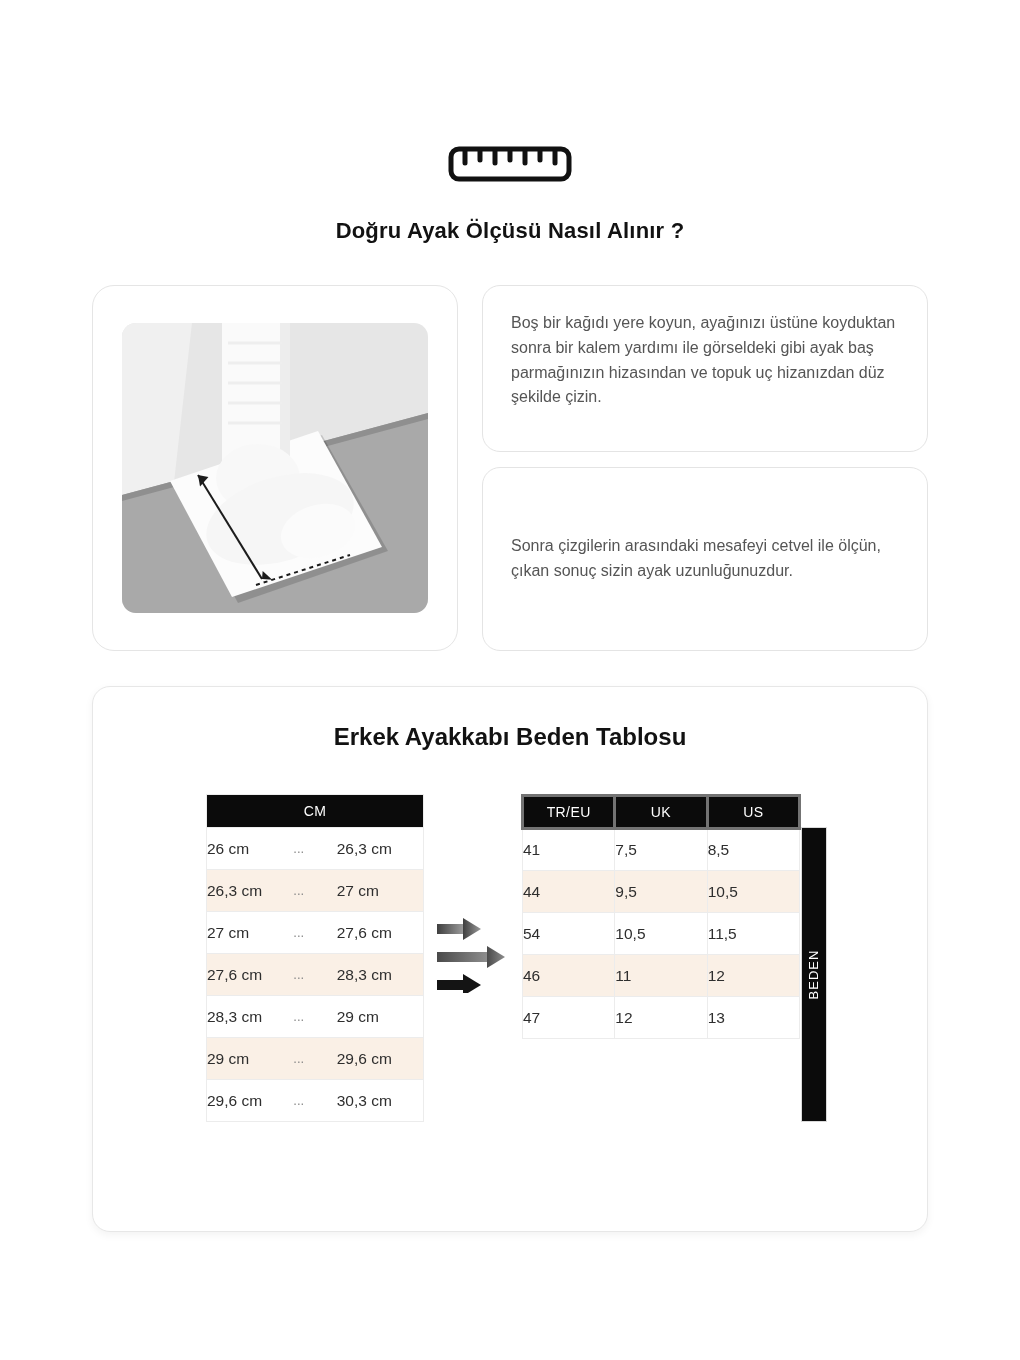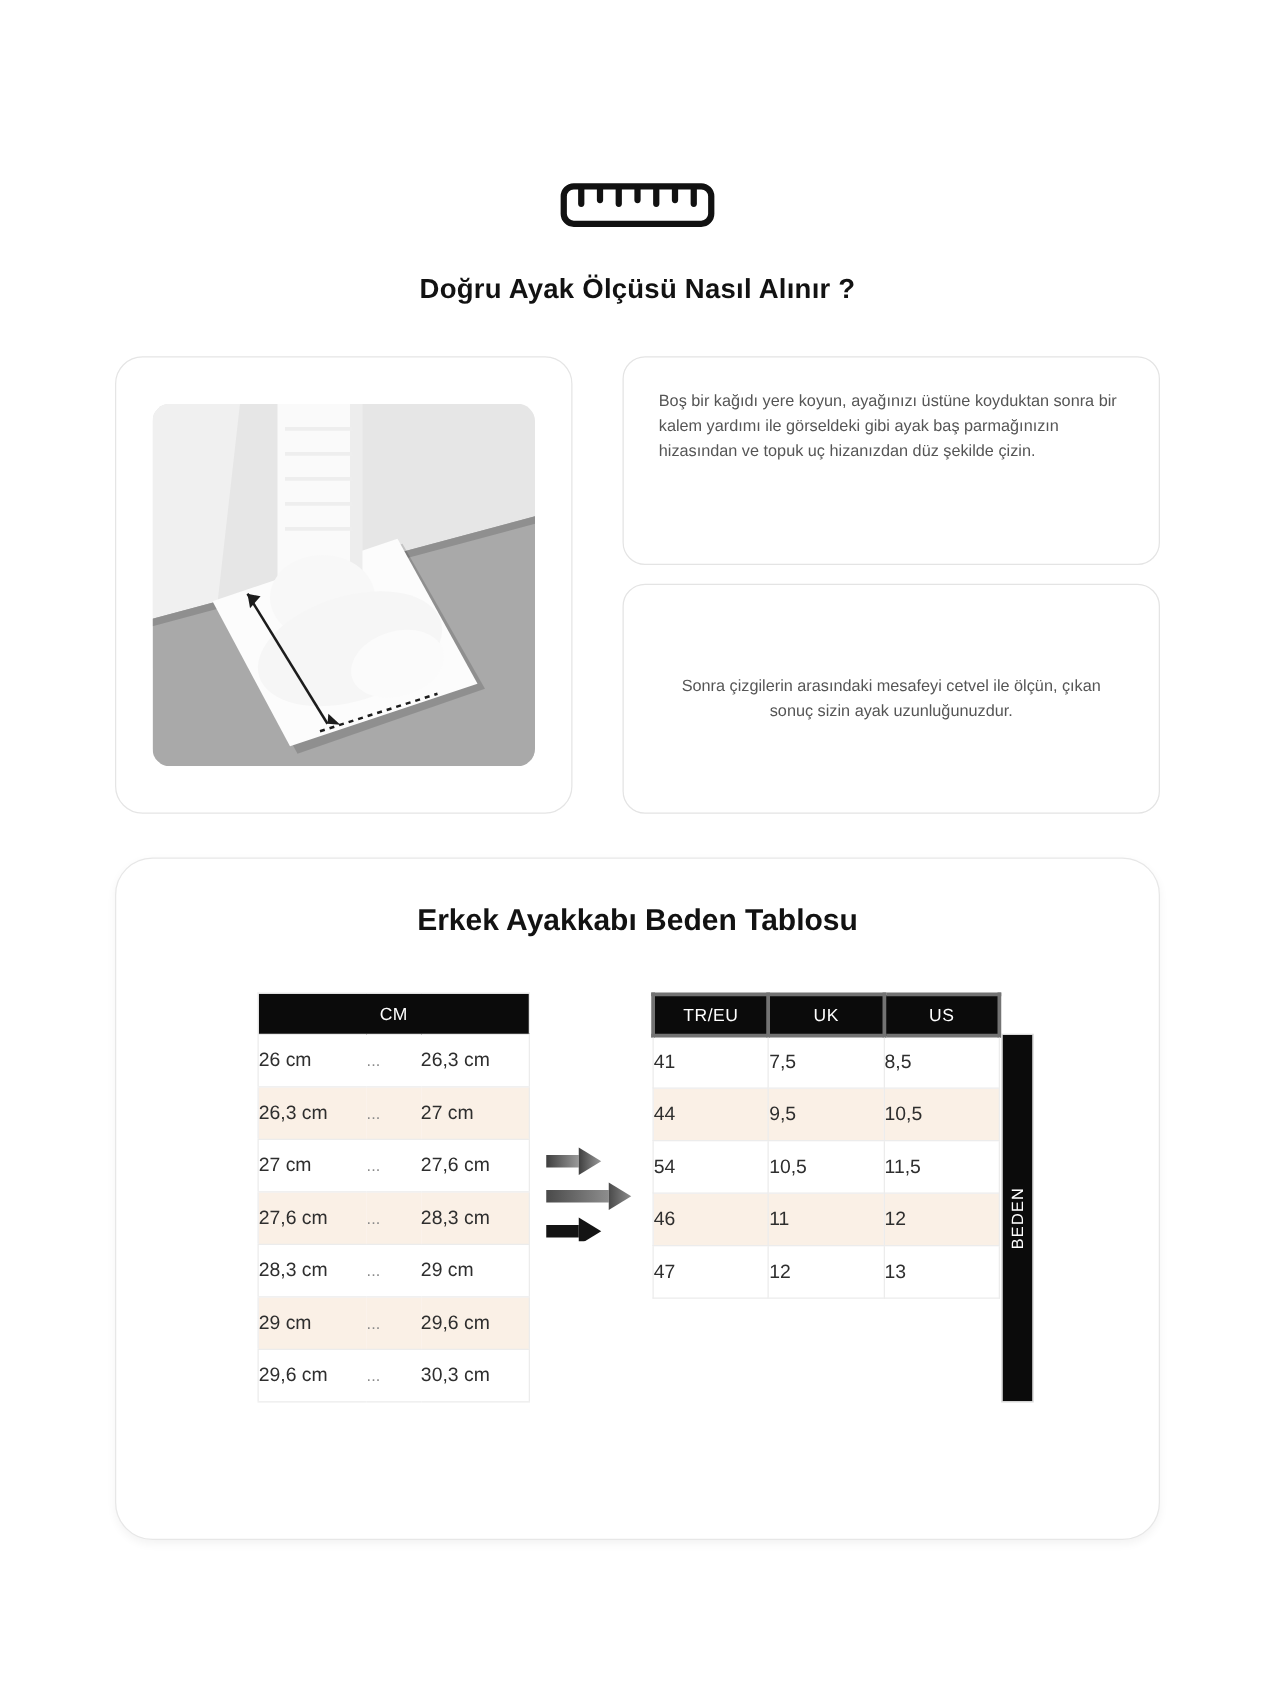--- a/index.html
+++ b/index.html
@@ -23,31 +23,30 @@
   .photo-card {
     width: 366px; height: 366px; flex: 0 0 366px;
     border: 1px solid #e5e5e5; border-radius: 22px; background: #fff;
     display: flex; align-items: center; justify-content: center;
   }
   .photo-frame { width: 306px; height: 290px; border-radius: 14px; overflow: hidden; }
   .text-col { flex: 1; display: flex; flex-direction: column; gap: 15px; }
   .info-box {
     border: 1px solid #e4e4e4; border-radius: 18px;
     padding: 25px 28px; color: #555;
-    font-size: 13px; line-height: 1.55;
+    font-size: 16px; line-height: 1.55;
     background: #fff;
-    margin-left: 16px;
   }
   .info-box.first { height: 167px; }
-  .info-box.second { flex: 1; display: flex; align-items: center; text-align: center; }
+  .info-box.second { flex: 1; display: flex; align-items: center; }
 
   
   .size-card {
     position: absolute; top: 686px; left: 92px; width: 836px; height: 546px;
-    background: #fff; border: 1px solid #e7e7e7; border-radius: 30px;
+    background: #fff; border: 1px solid #e7e7e7; border-radius: 18px;
     box-shadow: 0 3px 8px rgba(0,0,0,0.05);
   }
   .size-title {
     margin-top: 36px; text-align: center;
     font-size: 24px; font-weight: 700; color: #121212;
   }
 
   table { border-collapse: collapse; table-layout: fixed; }
   th.band {
     background: #0b0b0b; color: #ffffff; height: 33px;

